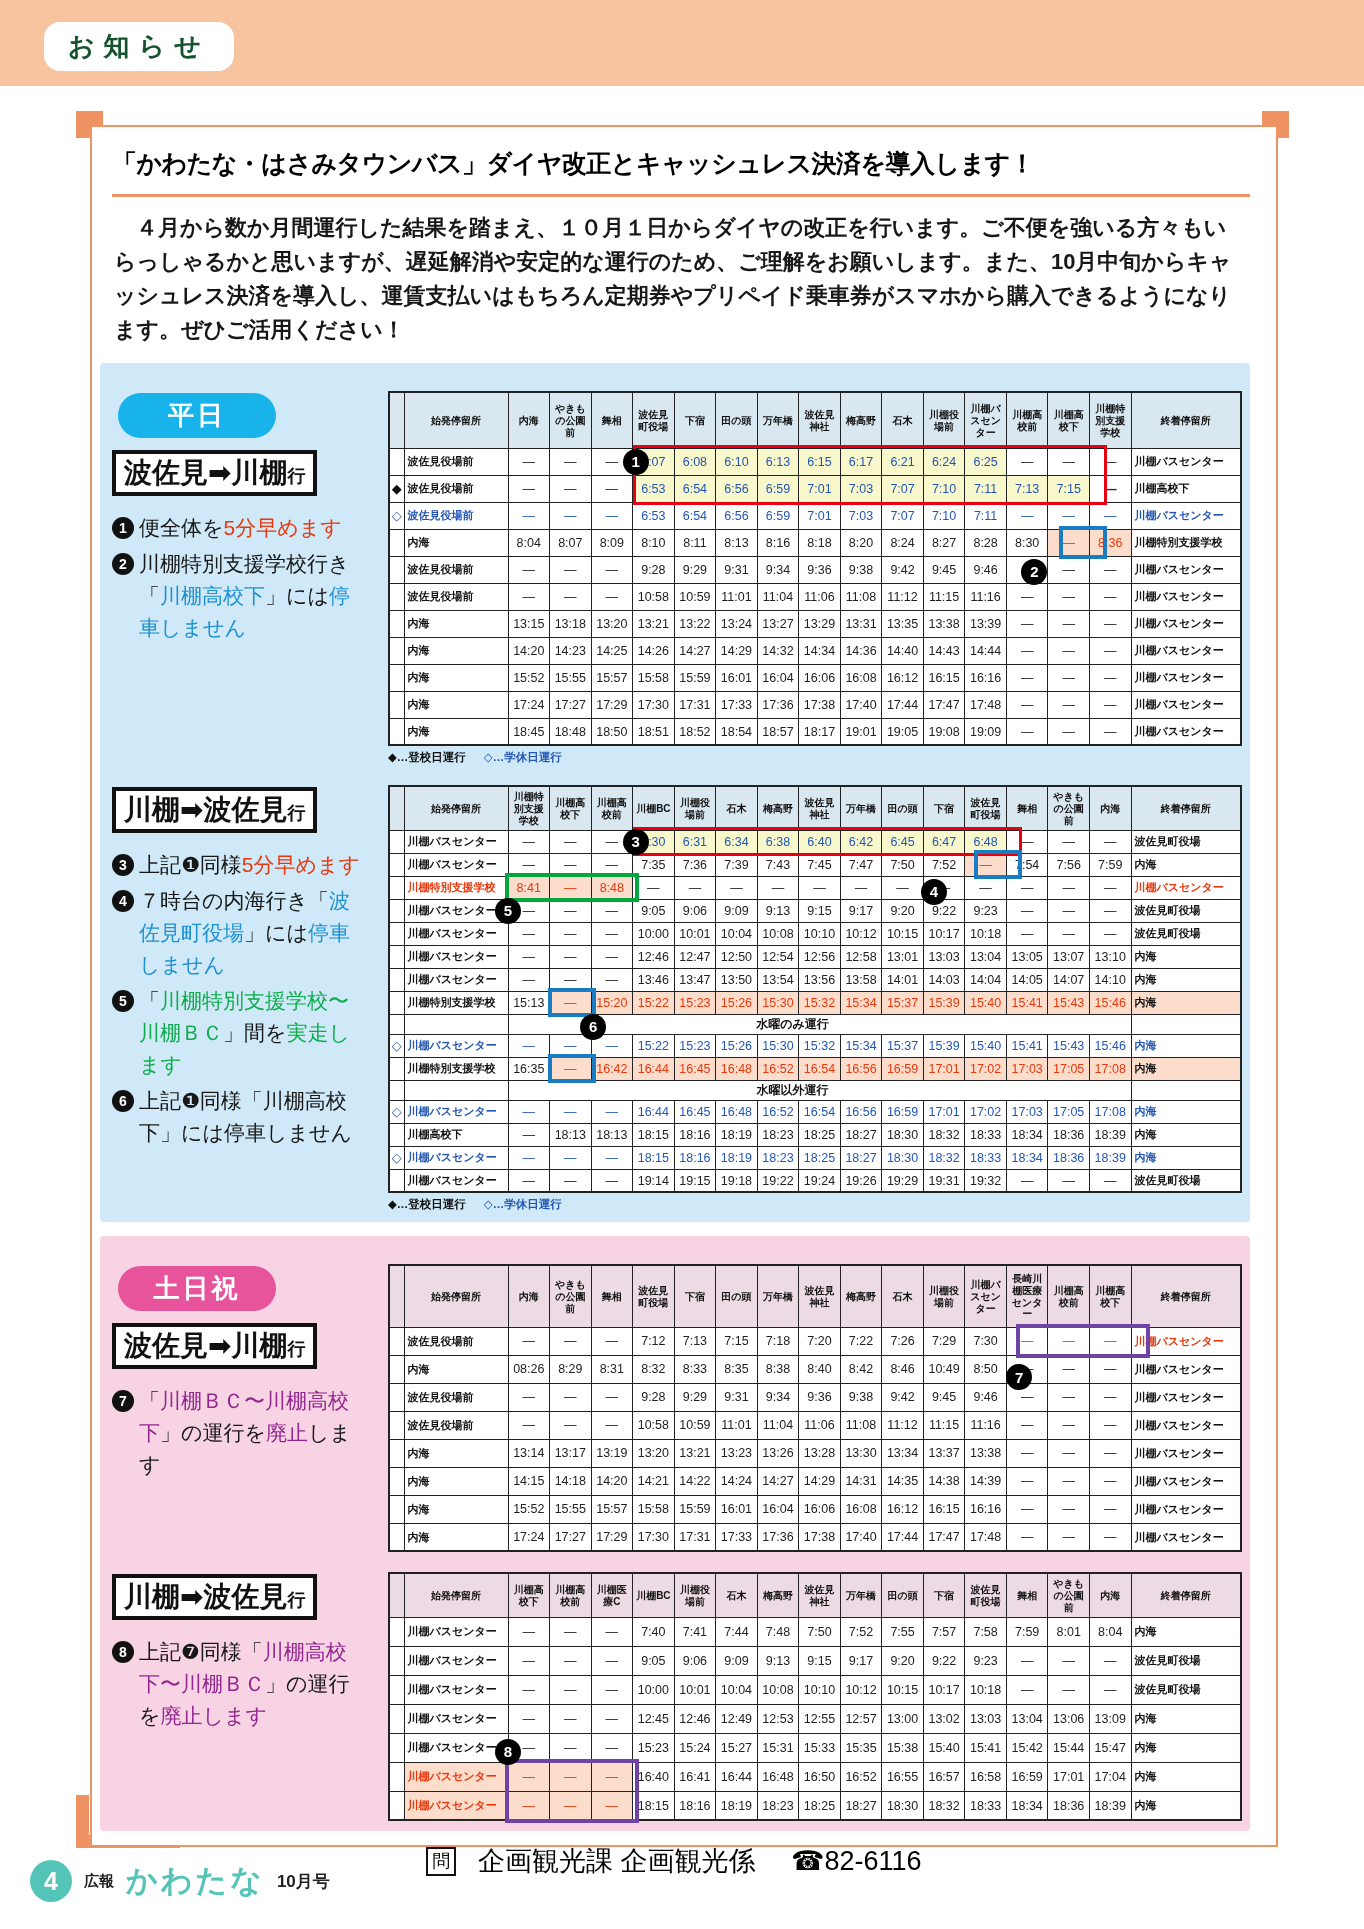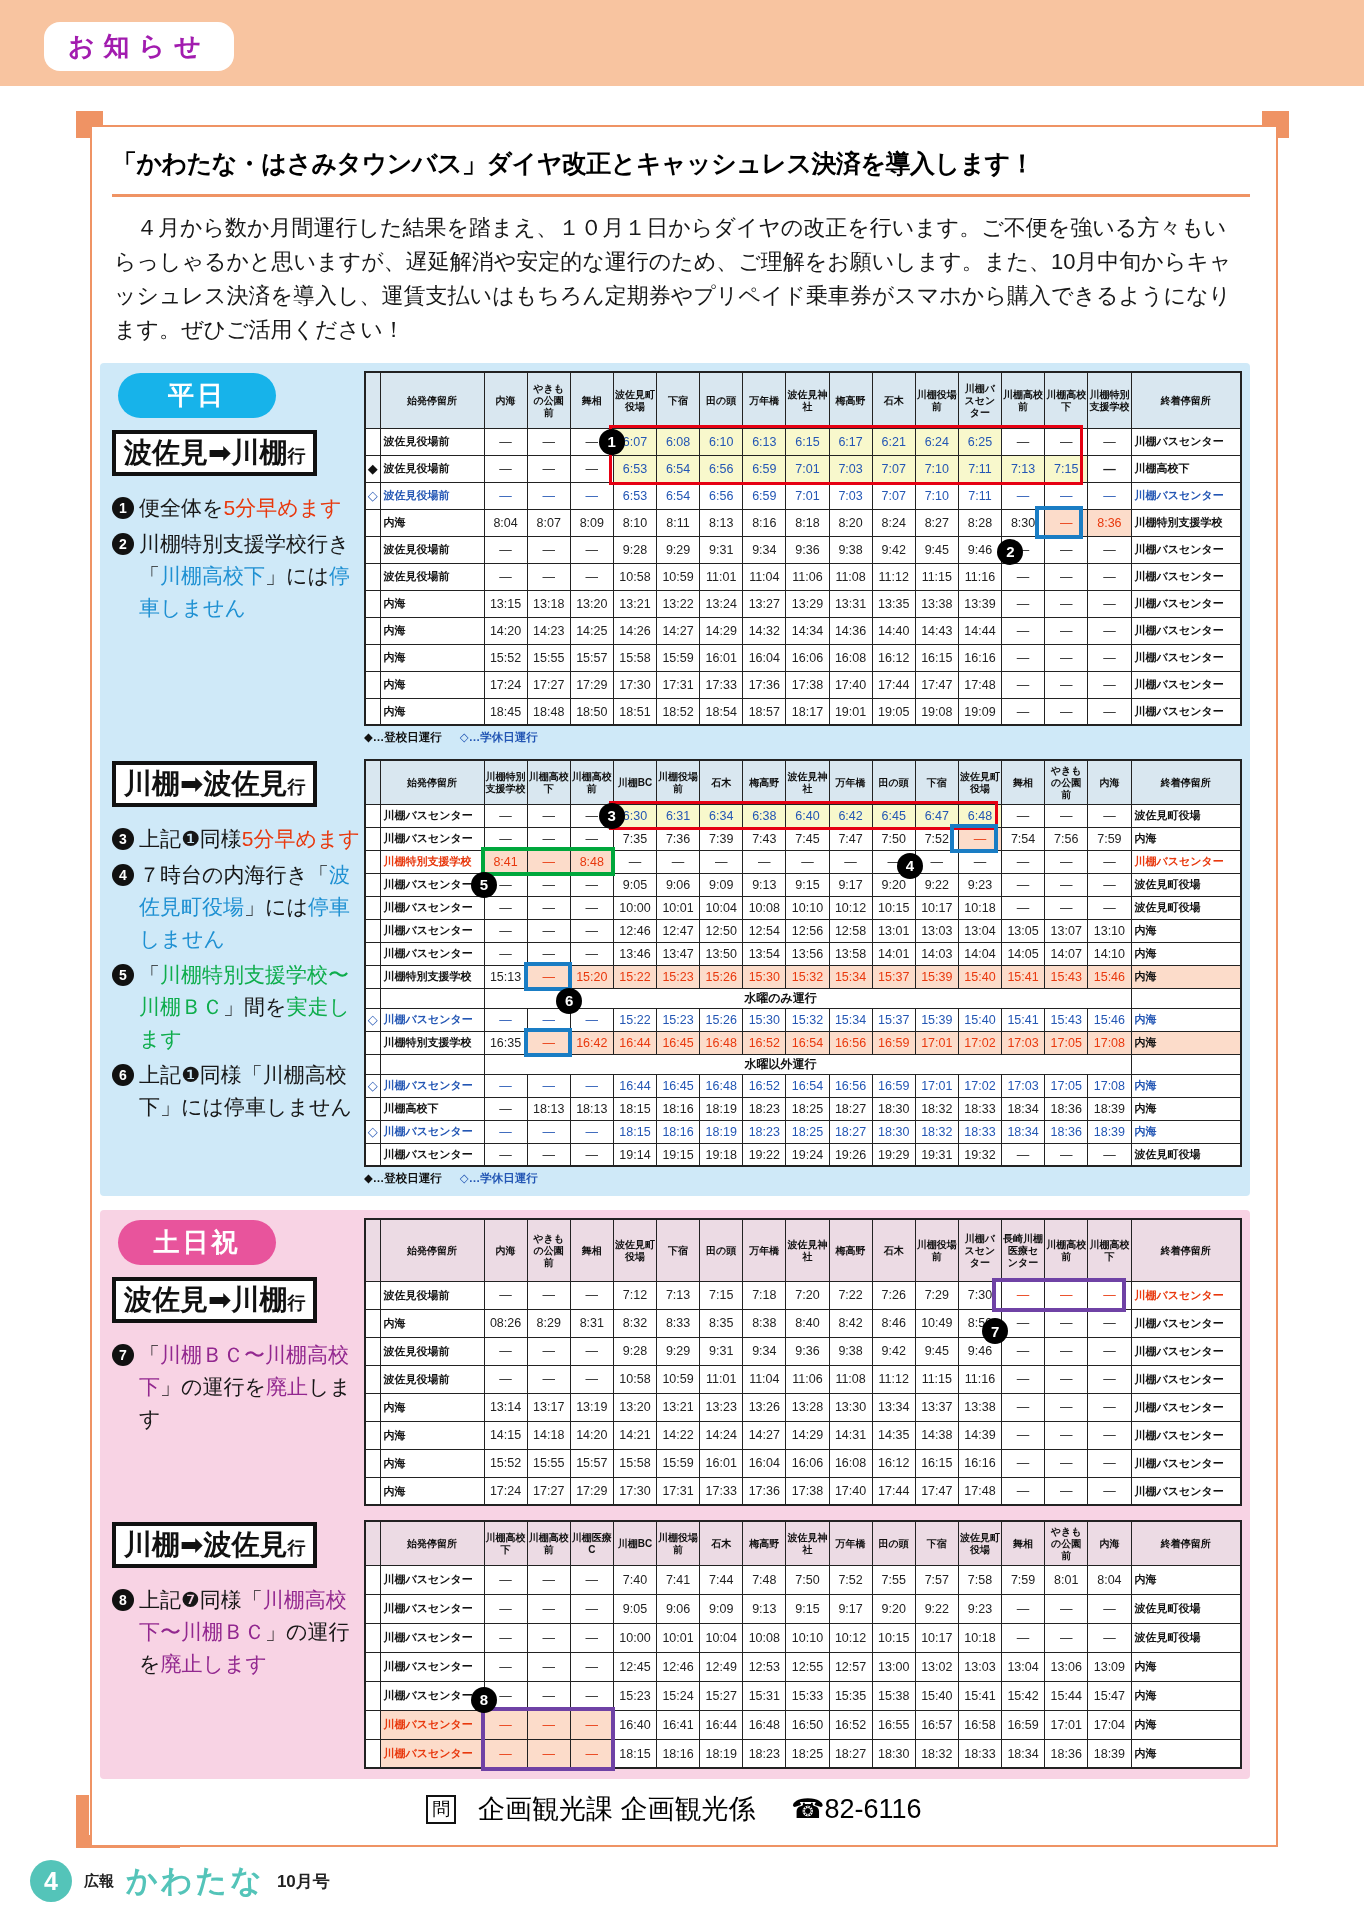--- a/index.html
+++ b/index.html
@@ -1,37 +1,37 @@
 <!DOCTYPE html>
 <html><head>
 <meta charset="utf-8">
 <style>
   html,body{margin:0;padding:0;background:#fff;}
   .page{position:relative;width:1364px;height:1929px;background:#fff;overflow:hidden;
         font-family:"Liberation Sans","DejaVu Sans",sans-serif;color:#111;}
   
   .topbar{position:absolute;left:0;top:0;width:100%;height:86px;background:#f8c4a0;}
   .notice-badge{position:absolute;left:44px;top:22px;background:#fff;border-radius:16px;
-        padding:7px 24px;font-size:26px;font-weight:bold;color:#a21caf;letter-spacing:9px;}
+        padding:7px 24px;font-size:26px;font-weight:bold;color:#14532d;letter-spacing:9px;}
   
   .frame{position:absolute;left:90px;top:125px;width:1188px;height:1722px;border:2px solid #ef9364;background:#fff;box-sizing:border-box;}
   .corner{position:absolute;width:27px;height:27px;background:#ef9364;}
   .corner.tl{left:76px;top:111px;}
   .corner.tr{left:1262px;top:111px;}
   .blv{position:absolute;left:76px;top:1795px;width:13px;height:53px;background:#ef9364;}
   .blh{position:absolute;left:76px;top:1835px;width:104px;height:13px;background:#ef9364;}
   .inner{position:absolute;left:0;top:0;right:0;bottom:0;padding:16px 26px 0 6px;}
   .title{margin:4px 0 0 14px;font-size:25px;font-weight:bold;color:#000;letter-spacing:-0.5px;}
   .rule{height:3px;background:#ef9364;margin:14px 0 0 14px;}
-  .intro{margin:14px 10px 16px 16px;font-size:22px;line-height:1.55;color:#171717;}
+  .intro{margin:14px 10px 16px 16px;font-size:22px;line-height:1.55;color:#171717;font-weight:bold;}
   
   .panel{margin:14px 0 0 2px;padding:8px;border-radius:4px;}
   .panel.blue{background:#cfe9f8;}
   .panel.pink{background:#f8d3e4;}
-  .block{display:flex;gap:0;margin-bottom:14px;}
+  .block{display:flex;gap:24px;margin-bottom:14px;margin-top:20px;}
   .block:last-child{margin-bottom:2px;}
   .side{width:256px;flex:none;padding:2px 0 0 4px;box-sizing:border-box;}
   .badge{width:158px;text-align:center;color:#fff;font-size:26px;font-weight:bold;
          border-radius:24px;padding:5px 0;letter-spacing:3px;margin:0 0 12px 6px;}
   .route-box{display:inline-block;background:#fff;border:4px solid #111;font-size:28px;
          font-weight:bold;padding:0 8px;letter-spacing:0px;white-space:nowrap;}
   .route-box .sfx{font-size:18px;}
   .notes{margin-top:16px;}
   .note{position:relative;padding-left:27px;font-size:21px;line-height:1.52;margin-bottom:4px;color:#171717;}
   .nnum{position:absolute;left:0;top:5px;width:22px;height:22px;border-radius:50%;background:#111;

